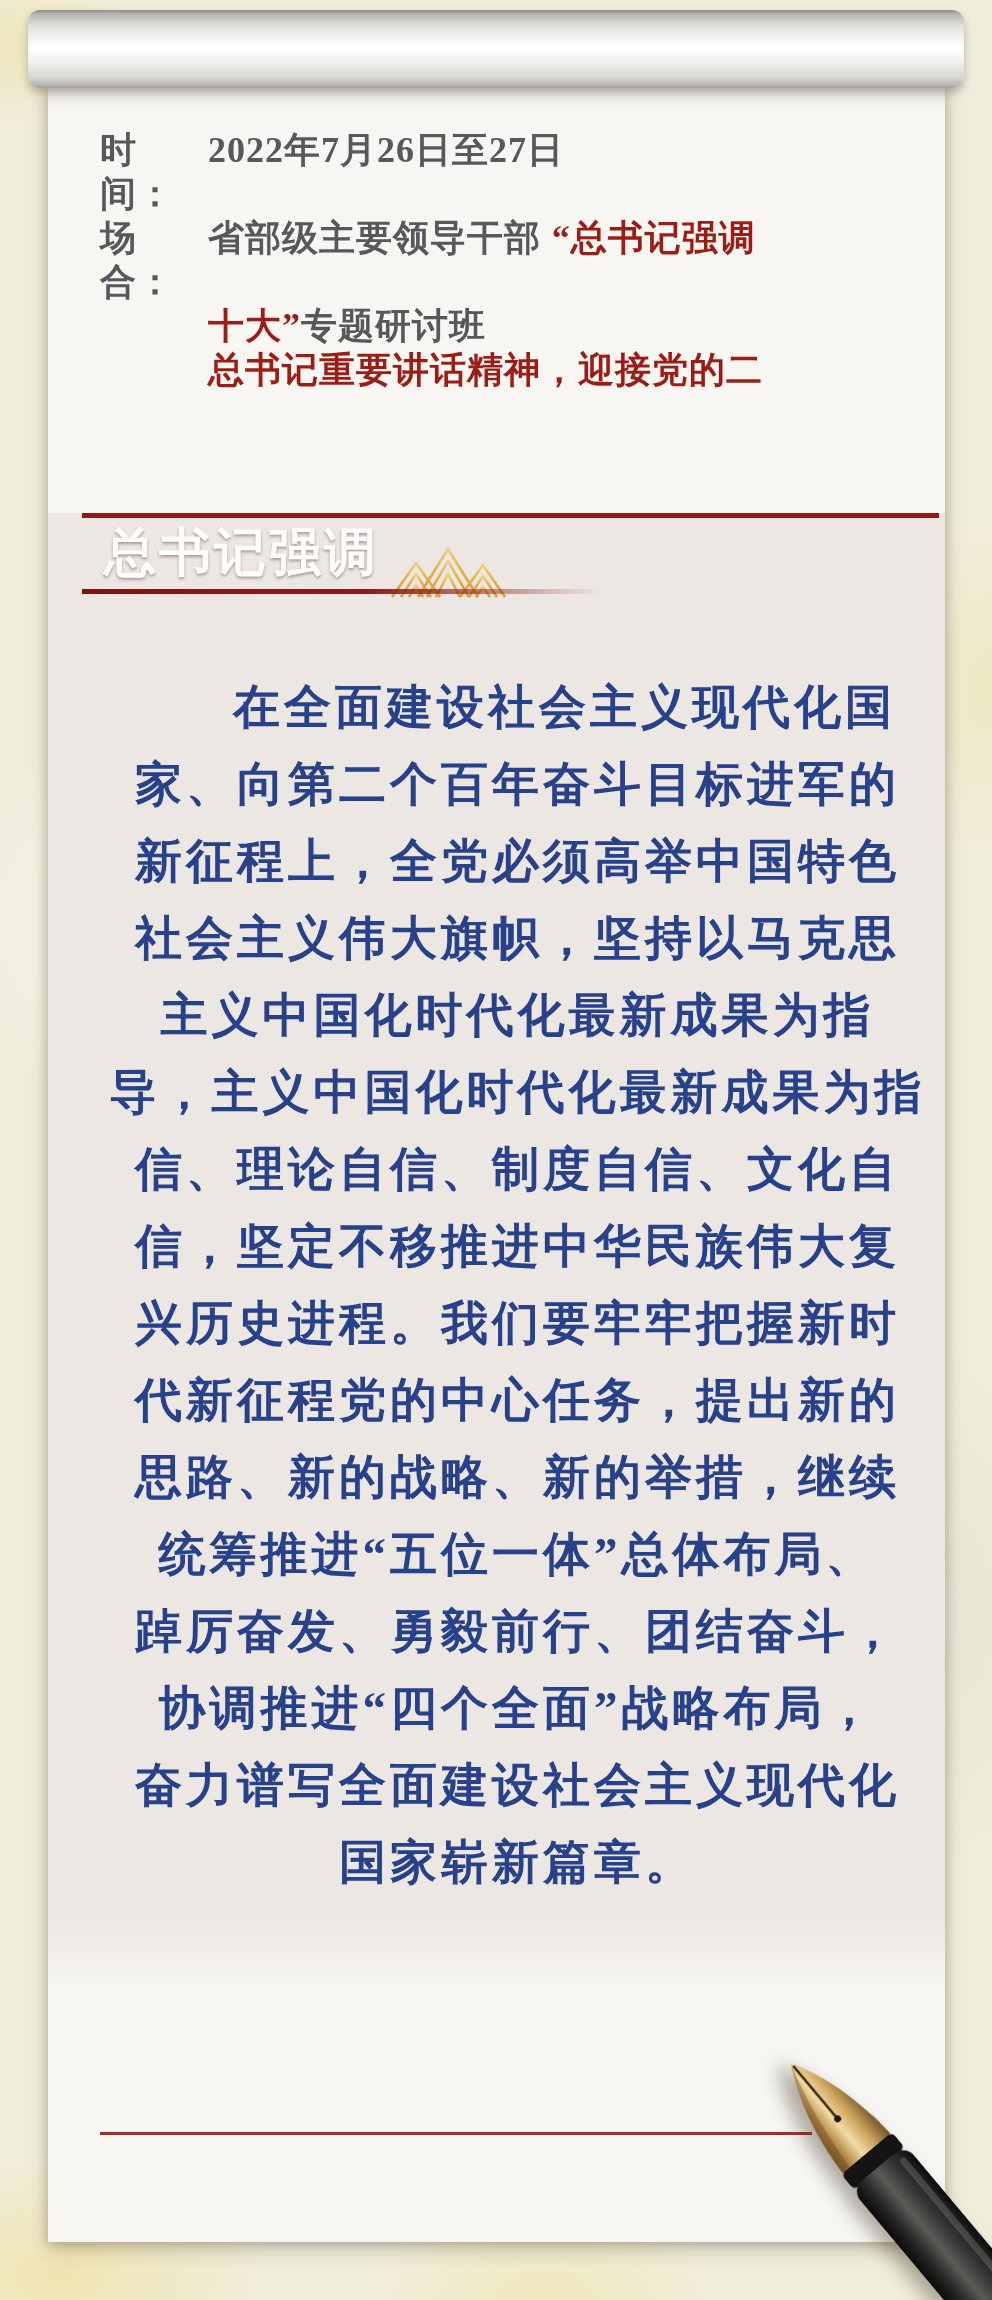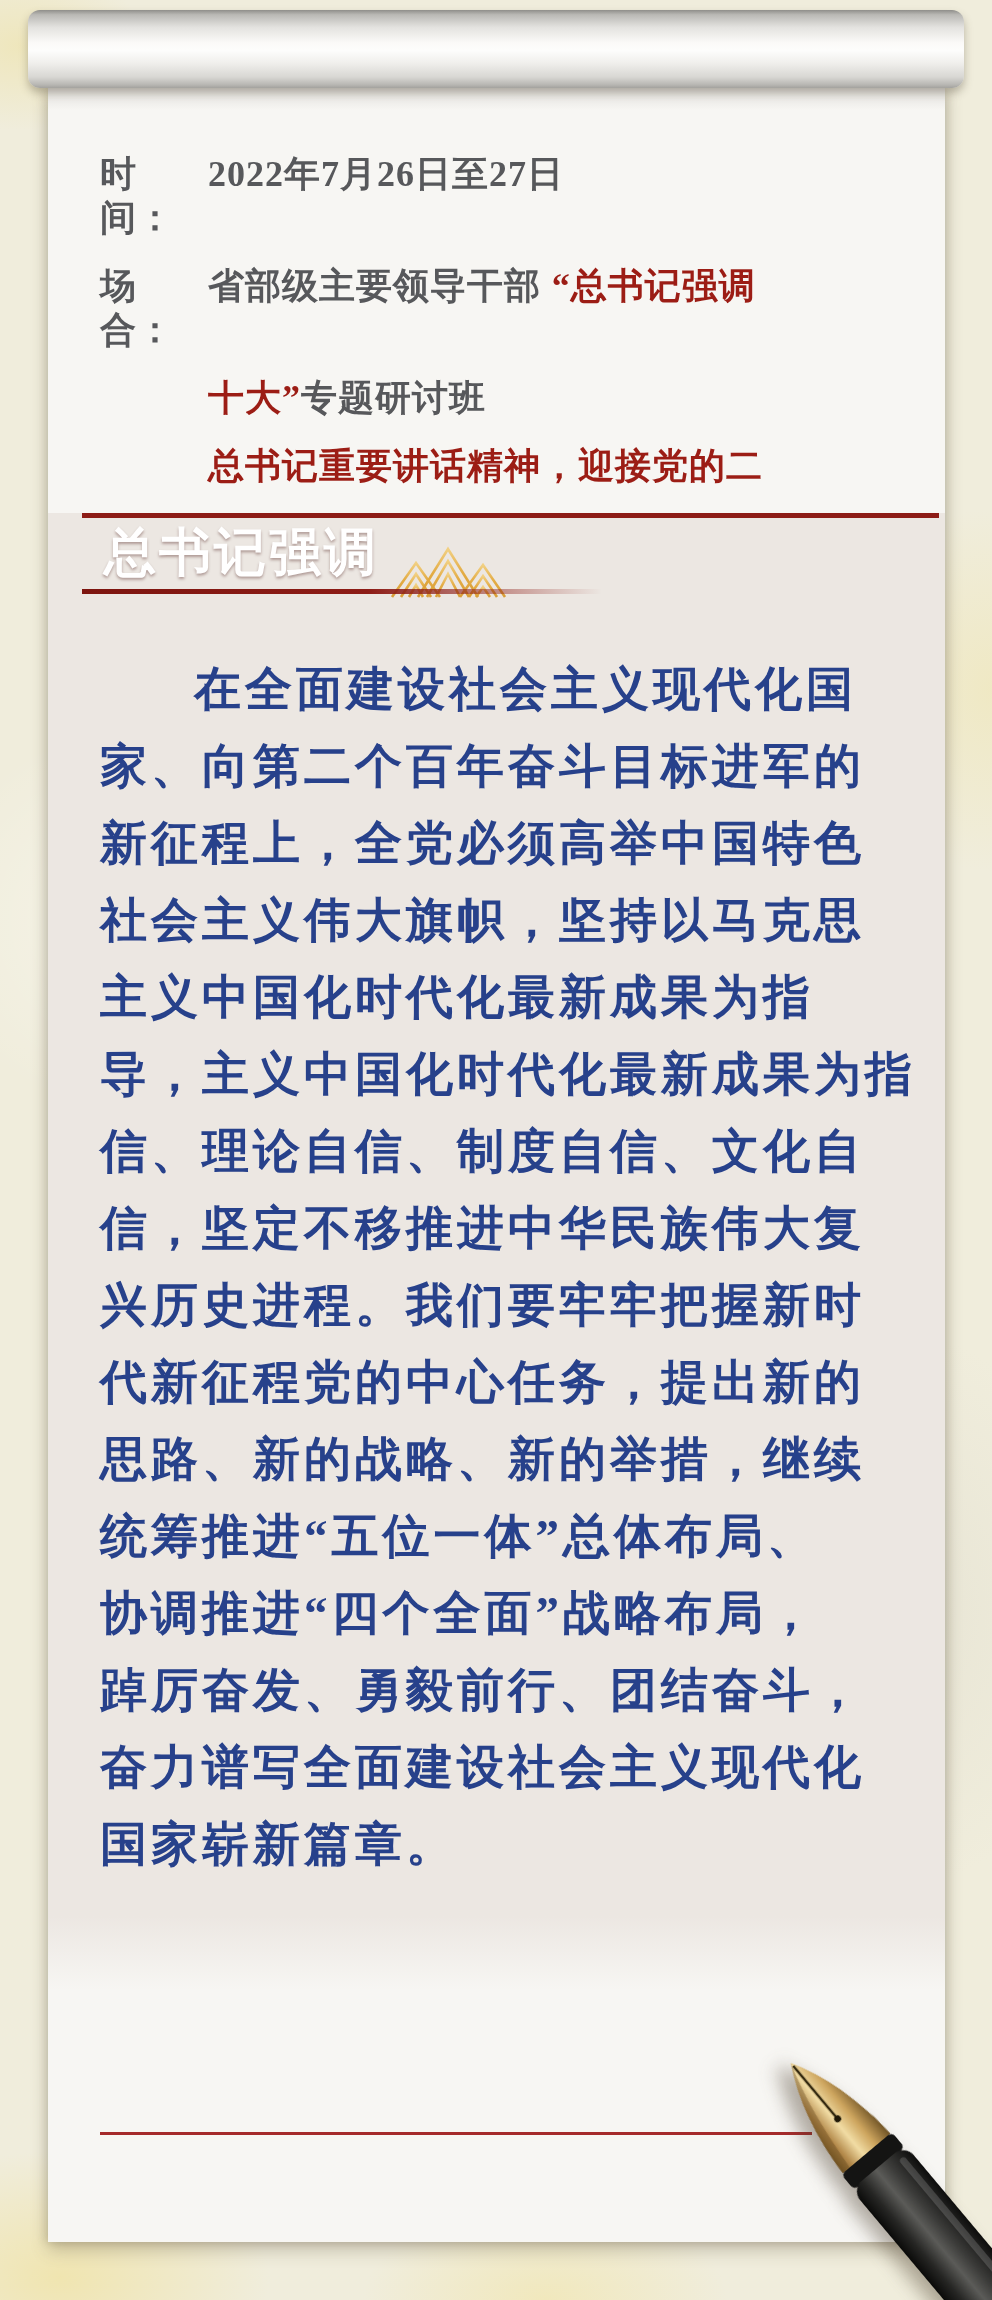--- a/index.html
+++ b/index.html
@@ -39,21 +39,21 @@
     content:"";position:absolute;left:0;top:0;right:0;height:26px;
     background:linear-gradient(to bottom, rgba(60,55,45,0.14), rgba(60,55,45,0));
     pointer-events:none;
   }
   
   .header{
     position:absolute;left:52px;top:44px;right:20px;
     font-size:36px;font-weight:bold;line-height:44px;
     color:#57585b;letter-spacing:1px;
   }
-  .row{display:flex;margin-top:24px;}
+  .row{display:flex;}
   .row .label{flex:0 0 108px;}
   .row .value{flex:1;}
   .gray{color:#57585b;}
   .red{color:#9c1d15;}
   .hl-start{margin-left:0.3em;}
   
   .quote-panel{
     position:absolute;left:0;top:429px;width:897px;height:1477px;
     background:linear-gradient(to bottom,#ece7e2 0%,#ece7e2 95%,#f7f6f3 100%);
   }
@@ -76,21 +76,21 @@
     position:absolute;left:22px;top:50%;transform:translateY(-52%);
     font-size:52px;font-weight:bold;color:#ffffff;letter-spacing:3px;
     text-shadow:0 2px 3px rgba(60,10,5,0.35);
     white-space:nowrap;
   }
   .mountains{
     position:absolute;left:306px;bottom:-8px;width:120px;height:52px;
   }
   
   .quote-text{
-    position:absolute;left:52px;top:138px;right:10px;
+    position:absolute;left:52px;top:156px;right:10px;text-align:center;
   }
   .quote-line{
     font-size:47px;line-height:77px;letter-spacing:4px;
     color:#27418b;font-weight:bold;white-space:nowrap;
   }
   .quote-line:first-child{padding-left:2em;}
   
   .divider{
     position:absolute;left:52px;top:2048px;width:712px;height:3px;
     background:#a52b2b;
@@ -164,22 +164,22 @@
           <div class="quote-line">新征程上，全党必须高举中国特色</div>
           <div class="quote-line">社会主义伟大旗帜，坚持以马克思</div>
           <div class="quote-line">主义中国化时代化最新成果为指</div>
           <div class="quote-line">导，主义中国化时代化最新成果为指</div>
           <div class="quote-line">信、理论自信、制度自信、文化自</div>
           <div class="quote-line">信，坚定不移推进中华民族伟大复</div>
           <div class="quote-line">兴历史进程。我们要牢牢把握新时</div>
           <div class="quote-line">代新征程党的中心任务，提出新的</div>
           <div class="quote-line">思路、新的战略、新的举措，继续</div>
           <div class="quote-line">统筹推进“五位一体”总体布局、</div>
+          <div class="quote-line">踔厉奋发、勇毅前行、团结奋斗，</div>
           <div class="quote-line">协调推进“四个全面”战略布局，</div>
-          <div class="quote-line">踔厉奋发、勇毅前行、团结奋斗，</div>
           <div class="quote-line">奋力谱写全面建设社会主义现代化</div>
           <div class="quote-line">国家崭新篇章。</div>
         </div>
     </div>
 
     <div class="divider"></div>
   </div>
 
   <div class="pen">
     <svg width="460" height="80" viewBox="0 0 460 80">

